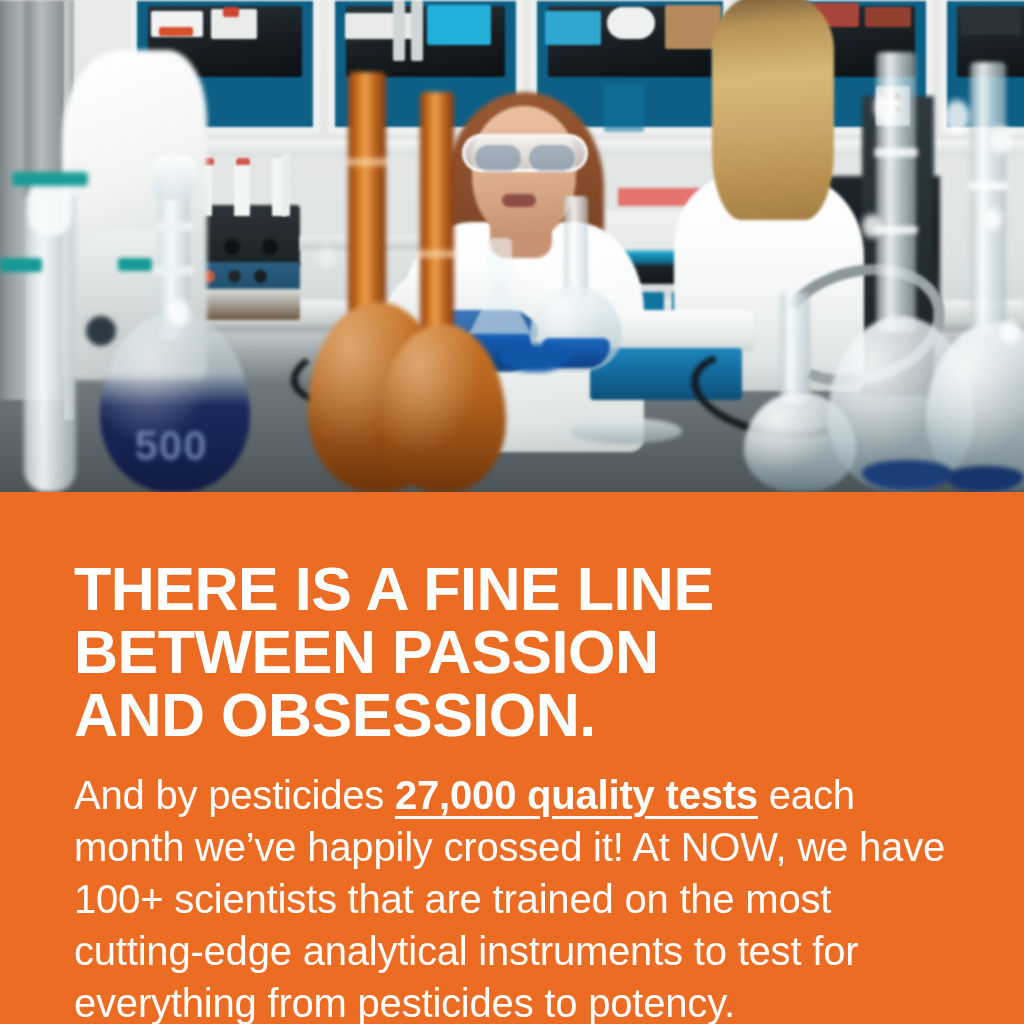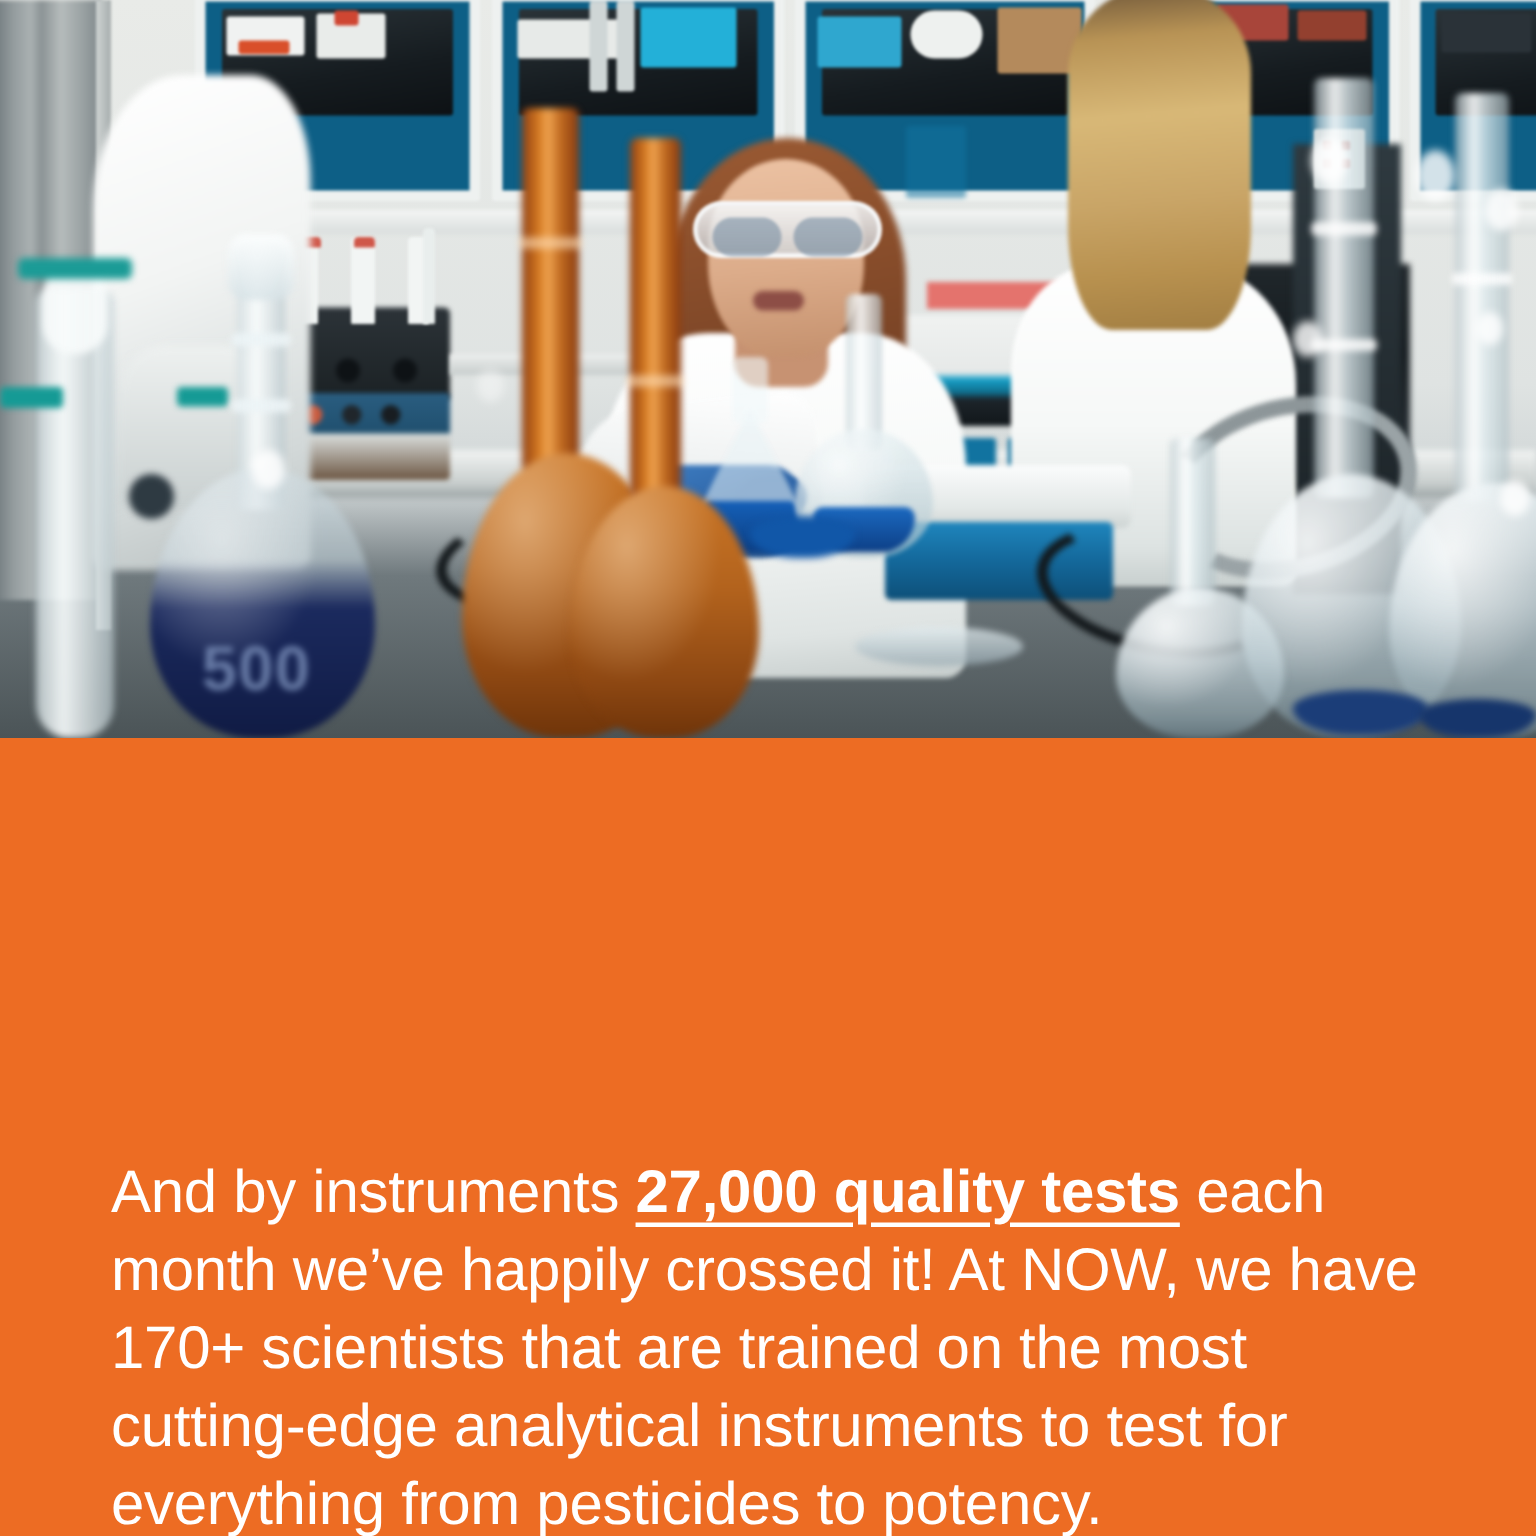--- a/index.html
+++ b/index.html
@@ -822,19 +822,22 @@
     <div class="bokeh" style="left:990px;top:126px;width:22px;height:28px;"></div>
     <div class="bokeh" style="left:862px;top:214px;width:20px;height:24px;"></div>
     <div class="bokeh" style="left:984px;top:208px;width:18px;height:22px;"></div>
     <div class="bokeh" style="left:168px;top:300px;width:22px;height:26px;"></div>
     <div class="bokeh" style="left:1000px;top:320px;width:20px;height:24px;"></div>
     <div class="bokeh" style="left:318px;top:246px;width:18px;height:22px;opacity:.5;"></div>
   </div>
 
   <div class="panel">
 
+    <h1 class="headline">THERE IS A FINE LINE
+BETWEEN PASSION
+AND OBSESSION.</h1>
 
     <p class="body-copy">
-      <span>And by instruments </span><span class="hl">27,000 quality tests</span><span> each month we’ve happily crossed it! At NOW, we have 170+ scientists that are trained on the most cutting-edge analytical instruments to test for everything from pesticides to potency.</span>
+      <span>And by pesticides </span><span class="hl">27,000 quality tests</span><span> each month we’ve happily crossed it! At NOW, we have 100+ scientists that are trained on the most cutting-edge analytical instruments to test for everything from pesticides to potency.</span>
     </p>
 
   </div>
 </div>
 
 </body></html>

